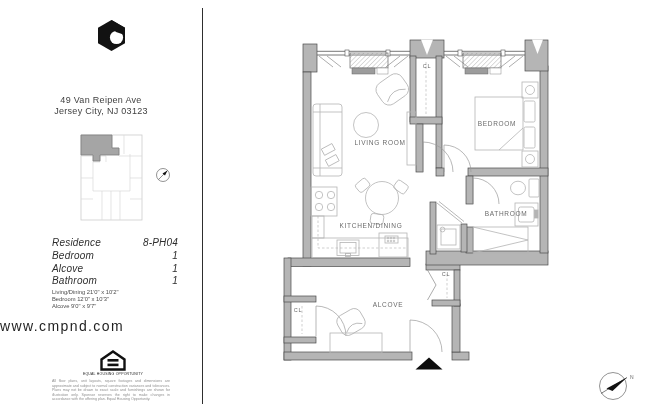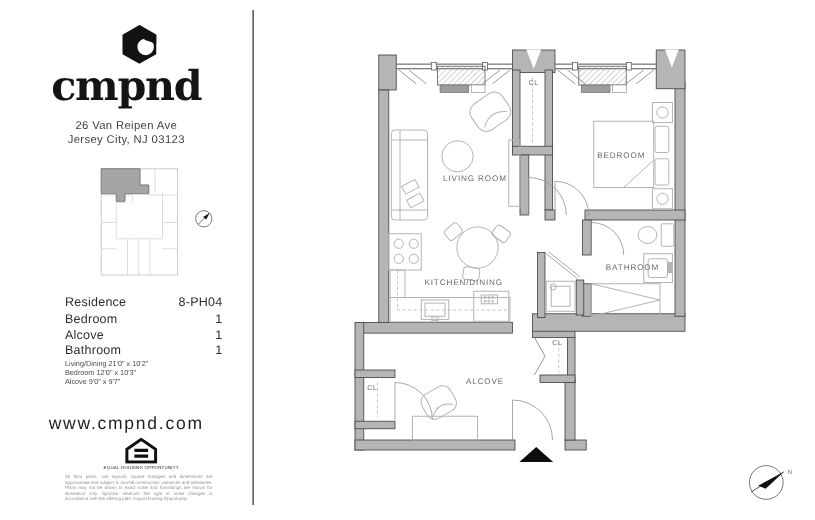--- a/index.html
+++ b/index.html
@@ -9,47 +9,46 @@
   
   .logo-mark{position:absolute;left:96px;top:19px;}
   .wordmark{position:absolute;left:0;top:49px;width:202px;text-align:center;
             font-family:"DejaVu Serif",serif;font-weight:bold;font-size:33px;
             letter-spacing:-1px;color:#141414;}
   .address{position:absolute;left:0;top:95px;width:202px;text-align:center;
            font-size:9px;line-height:11px;color:#3f3f3f;letter-spacing:.3px;}
   .keyplan{position:absolute;left:80px;top:133px;}
   .unit-table{position:absolute;left:52px;top:237px;width:126px;font-size:10px;
               color:#2e2e2e;letter-spacing:.2px;}
-  .unit-row{display:flex;justify-content:space-between;line-height:12.8px;}
+  .unit-row{display:flex;justify-content:space-between;line-height:12.8px;font-style:italic;}
   .dims{position:absolute;left:52px;top:289px;font-size:5.8px;line-height:6.8px;color:#4c4c4c;}
-  .website{position:absolute;left:0;top:318px;width:202px;text-align:center;
-           font-size:14px;letter-spacing:1.4px;color:#1f1f1f;margin-top:12px;}
+  .website{position:absolute;left:0;top:318px;width:202px;
+           font-size:14px;letter-spacing:1.4px;color:#1f1f1f;}
   .eho{position:absolute;left:100px;top:350px;}
   .eho-label{position:absolute;left:72px;top:372px;width:82px;text-align:center;
              font-size:3.5px;color:#222;letter-spacing:.2px;}
   .disclaimer{position:absolute;left:52px;top:379px;width:118px;font-size:3.6px;
               line-height:4.5px;color:#8f8f8f;text-align:justify;}
   .plan{position:absolute;left:0;top:0;}
   .plan text{font-family:"Liberation Sans",sans-serif;fill:#6a6a6a;letter-spacing:.7px;}
 </style>
 </head>
 <body>
 
 <div class="page">
 
   <div class="divider"></div>
 
   <svg class="logo-mark" width="31" height="33" viewBox="0 0 31 33">
     <polygon points="15.5,1 29,8.7 29,24.3 15.5,32 2,24.3 2,8.7" fill="#121212"></polygon>
     <circle cx="20.5" cy="18.5" r="6.6" fill="#ffffff"></circle>
     <polygon points="15.5,1 29,8.7 29,16 20,13 15.5,8" fill="#121212"></polygon>
   </svg>
-  <div class="wordmark">cmpnd</div>
   <div class="address">
-    <div>26 Van Reipen Ave</div>
+    <div>49 Van Reipen Ave</div>
     <div>Jersey City, NJ 03123</div>
   </div>
 
   <svg class="keyplan" width="66" height="90" viewBox="0 0 66 90">
     <rect x="1" y="2" width="61" height="85" fill="none" stroke="#cccccc" stroke-width="0.8"></rect>
     <g stroke="#d8d8d8" stroke-width="0.7" fill="none">
       <path d="M32,2 V15 M32,15 H39 M39,15 V23 M39,23 H62"></path>
       <path d="M20,23 V29 H13 V23 H1"></path>
       <path d="M13,29 V58 M50,21 V58 M13,58 H50 M1,45 H13 M62,45 H50"></path>
       <path d="M22,58 V87 M40,58 V87 M31,58 V87 M1,66 H13 M62,66 H50"></path>

